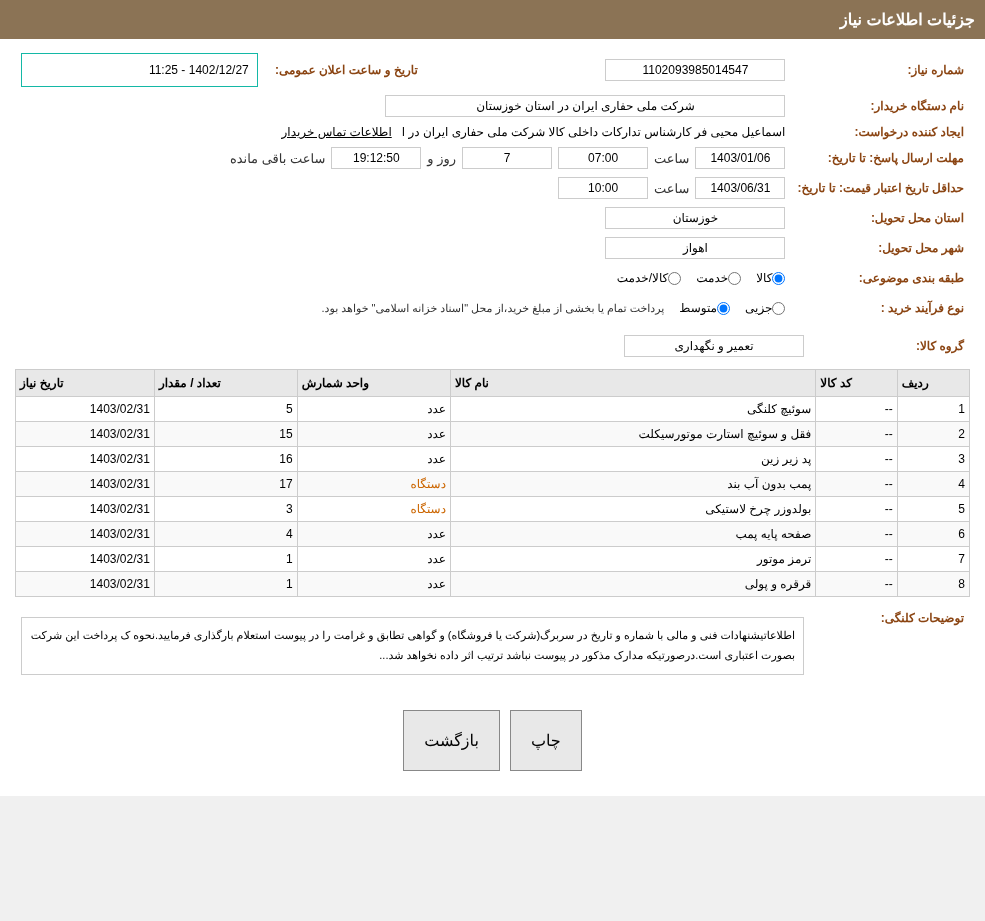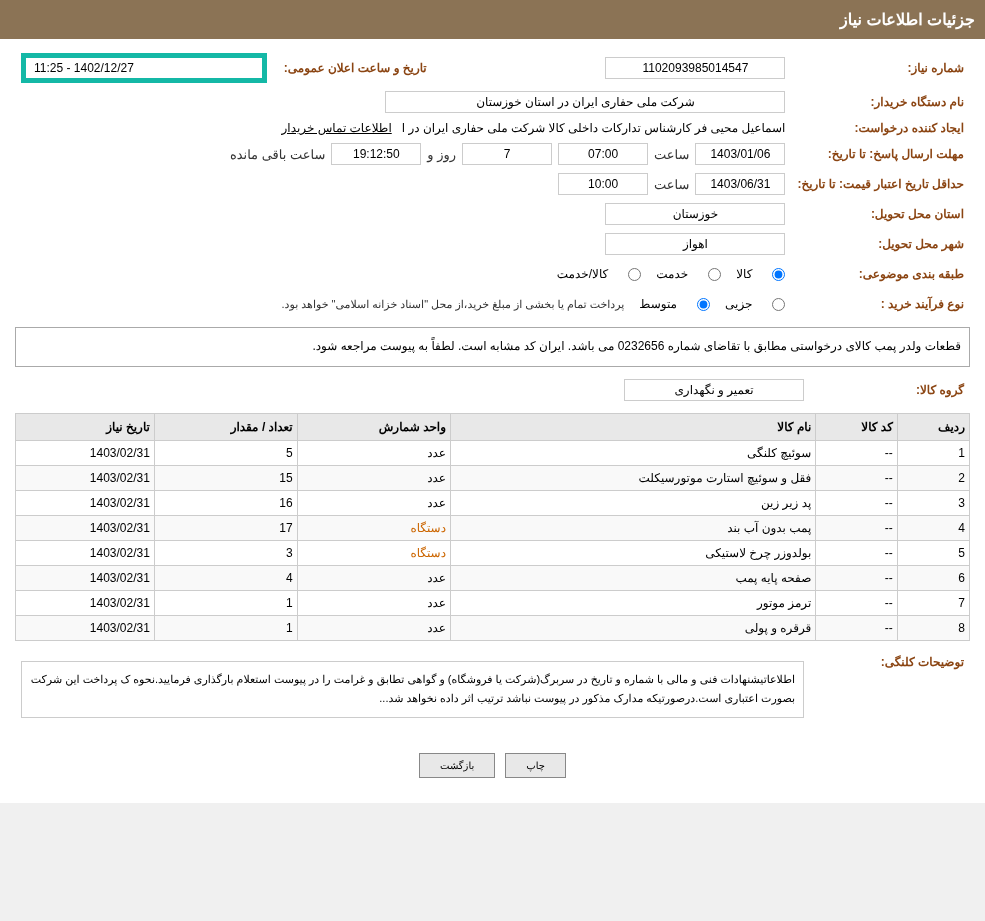--- a/index.html
+++ b/index.html
@@ -87,41 +87,41 @@
     .radio-row {
       display: flex;
       align-items: center;
       gap: 15px;
       direction: rtl;
       padding: 4px 0;
     }
     .radio-item {
       display: flex;
       align-items: center;
-      gap: 20px;
+      gap: 0;
     }
     .narration-box {
       border: 1px solid #aaa;
       padding: 8px;
       margin: 8px 0;
       text-align: right;
       font-size: 12px;
       line-height: 1.8;
       background: #fff;
     }
     .goods-table {
       width: 100%;
       border-collapse: collapse;
       margin: 8px 0;
     }
     .goods-table th {
       background: #e8e8e8;
       border: 1px solid #ccc;
       padding: 6px 4px;
-      text-align: right;
+      text-align: left;
       font-weight: bold;
     }
     .goods-table td {
       border: 1px solid #ccc;
       padding: 5px 4px;
       text-align: right;
     }
     .goods-table tr:nth-child(even) td {
       background: #f9f9f9;
     }
@@ -137,32 +137,32 @@
       line-height: 1.8;
       background: #fff;
     }
     .button-row {
       display: flex;
       justify-content: center;
       gap: 10px;
       padding: 15px 0;
     }
     .btn {
-      padding: 6px 20px;
+      padding: 20px 20px;
       border: 1px solid #888;
       background: #e8e8e8;
       cursor: pointer;
-      font-size: 10px;
+      font-size: 16px;
       font-family: Tahoma, Arial, sans-serif;
     }
     .announce-date {
-      border: 5px solid #14b8a6;
-      padding: 3px 8px;
-      background: #fff;
-      text-align: left;
+      border: 1px solid #14b8a6;
+      padding: 9px 8px;
+      background: #fff;
+      text-align: right;
     }
   </style>
 </head>
 <body>
 
 <div class="page-container">
 
   <div class="header-bar">
     <span>جزئیات اطلاعات نیاز</span>
   </div>
@@ -271,23 +271,20 @@
               <input type="radio" name="farayand" checked="" style="">
               <span>متوسط</span>
             </div>
             <span style="color:#333;font-size:11px;">پرداخت تمام یا بخشی از مبلغ خرید،از محل "اسناد خزانه اسلامی" خواهد بود.</span>
           </div>
         </td>
       </tr>
     </tbody>
       </table>
 
-    <div class="narration-box">
-      <span>قطعات ولدر پمب کالای درخواستی مطابق با تقاضای شماره 0232656 می باشد. ایران کد مشابه است. لطفاً به پیوست مراجعه شود.</span>
-    </div>
 
 
     <table class="info-table">
       <tbody>
           <tr>
         <td class="label-cell">گروه کالا:</td>
         <td class="value-cell">
           <div class="input-box">تعمیر و نگهداری</div>
         </td>
       </tr>

